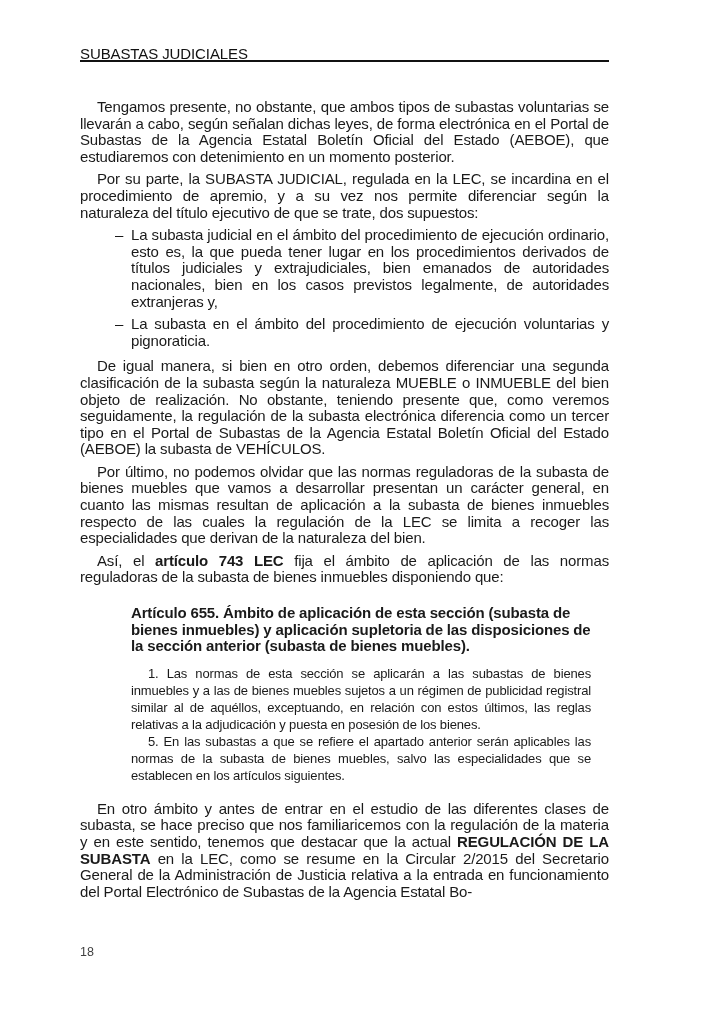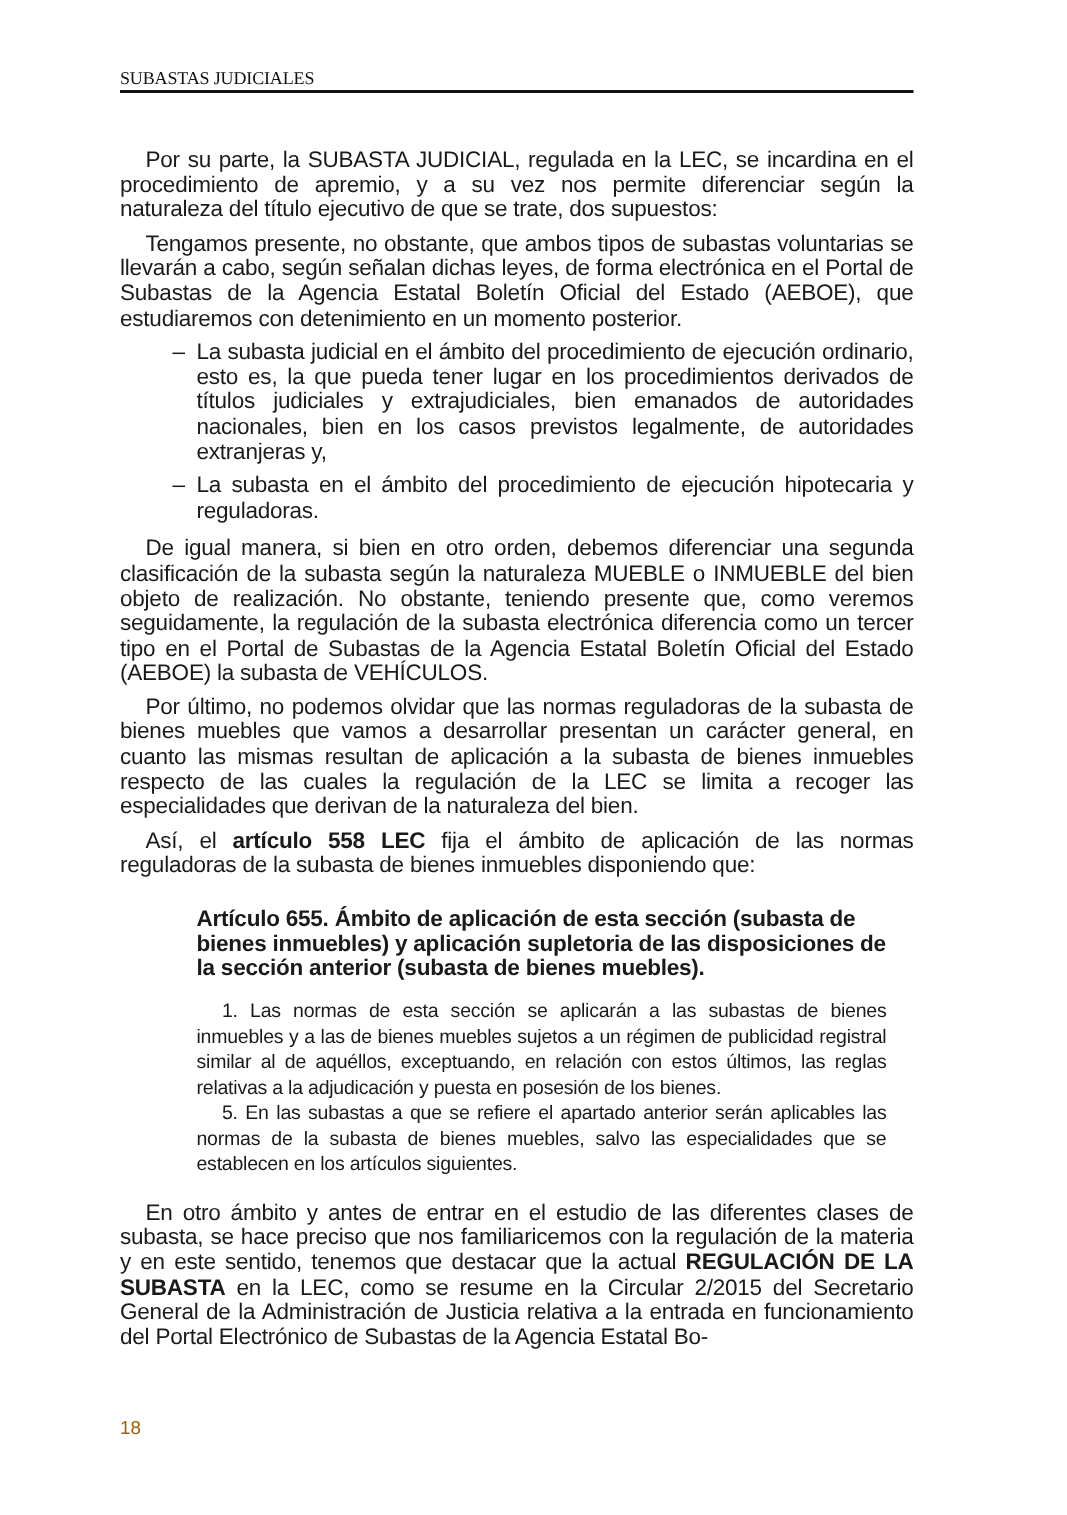--- a/index.html
+++ b/index.html
@@ -2,63 +2,63 @@
 <html><head>
 <meta charset="utf-8">
 <style>
   html, body { margin: 0; padding: 0; }
   body {
     width: 711px; height: 1010px; background: #ffffff; position: relative;
     font-family: "Liberation Sans", sans-serif; color: #1a1a1a; overflow: hidden;
   }
   .running-head {
     position: absolute; left: 80px; top: 45px; width: 529px;
-    font-size: 12px; letter-spacing: -0.1px; color: #111; font-family: Liberation Serif, serif;
+    font-size: 15px; letter-spacing: -0.1px; color: #111;
   }
   .head-rule {
     position: absolute; left: 80px; top: 60px; width: 529px; height: 2px; background: #111;
   }
   .body-text {
     position: absolute; left: 80px; top: 99px; width: 529px;
     font-size: 15px; line-height: 16.6px; letter-spacing: -0.15px;
   }
   p { margin: 0 0 6px 0; text-indent: 17px; text-align: justify; }
   ul.dash-list { list-style: none; margin: 0 0 9px 0; padding: 0 0 0 51px; }
   ul.dash-list li { position: relative; text-align: justify; margin-bottom: 6px; }
   ul.dash-list li .dash { position: absolute; left: -16px; top: 0; }
   .quote {
     margin: 19px 18px 17px 51px; 
   }
   .quote-title { font-weight: bold; font-size: 15px; line-height: 16.6px; margin-bottom: 10px; }
   .quote-par { font-size: 13px; line-height: 17px; text-indent: 17px; text-align: justify; margin: 0; }
   b { font-weight: bold; }
-  .page-number { position: absolute; left: 80px; top: 945px; font-size: 12.5px; color: #a16207; }
+  .page-number { position: absolute; left: 80px; top: 945px; font-size: 12.5px; color: #404040; }
 </style>
 </head>
 <body>
 
 <div class="running-head">SUBASTAS JUDICIALES</div>
 <div class="head-rule"></div>
 
 <div class="body-text">
+  <p>Tengamos presente, no obstante, que ambos tipos de subastas voluntarias se llevarán a cabo, según señalan dichas leyes, de forma electrónica en el Portal de Subastas de la Agencia Estatal Boletín Oficial del Estado (AEBOE), que estudiaremos con detenimiento en un momento posterior.</p>
   <p>Por su parte, la SUBASTA JUDICIAL, regulada en la LEC, se incardina en el procedimiento de apremio, y a su vez nos permite diferenciar según la naturaleza del título ejecutivo de que se trate, dos supuestos:</p>
-  <p>Tengamos presente, no obstante, que ambos tipos de subastas voluntarias se llevarán a cabo, según señalan dichas leyes, de forma electrónica en el Portal de Subastas de la Agencia Estatal Boletín Oficial del Estado (AEBOE), que estudiaremos con detenimiento en un momento posterior.</p>
   <ul class="dash-list">
     <li>
       <span class="dash">–</span>
       <span>La subasta judicial en el ámbito del procedimiento de ejecución ordinario, esto es, la que pueda tener lugar en los procedimientos derivados de títulos judiciales y extrajudiciales, bien emanados de autoridades nacionales, bien en los casos previstos legalmente, de autoridades extranjeras y,</span>
     </li>
     <li>
       <span class="dash">–</span>
-      <span>La subasta en el ámbito del procedimiento de ejecución hipotecaria y reguladoras.</span>
+      <span>La subasta en el ámbito del procedimiento de ejecución voluntarias y pignoraticia.</span>
     </li>
   </ul>
   <p>De igual manera, si bien en otro orden, debemos diferenciar una segunda clasificación de la subasta según la naturaleza MUEBLE o INMUEBLE del bien objeto de realización. No obstante, teniendo presente que, como veremos seguidamente, la regulación de la subasta electrónica diferencia como un tercer tipo en el Portal de Subastas de la Agencia Estatal Boletín Oficial del Estado (AEBOE) la subasta de VEHÍCULOS.</p>
   <p>Por último, no podemos olvidar que las normas reguladoras de la subasta de bienes muebles que vamos a desarrollar presentan un carácter general, en cuanto las mismas resultan de aplicación a la subasta de bienes inmuebles respecto de las cuales la regulación de la LEC se limita a recoger las especialidades que derivan de la naturaleza del bien.</p>
-  <p><span>Así, el </span><b>artículo 558 LEC</b><span> fija el ámbito de aplicación de las normas reguladoras de la subasta de bienes inmuebles disponiendo que:</span></p>
+  <p><span>Así, el </span><b>artículo 743 LEC</b><span> fija el ámbito de aplicación de las normas reguladoras de la subasta de bienes inmuebles disponiendo que:</span></p>
 
   <div class="quote">
     <div class="quote-title">Artículo 655. Ámbito de aplicación de esta sección (subasta de bienes inmuebles) y aplicación supletoria de las disposiciones de la sección anterior (subasta de bienes muebles).</div>
     <p class="quote-par">1. Las normas de esta sección se aplicarán a las subastas de bienes inmuebles y a las de bienes muebles sujetos a un régimen de publicidad registral similar al de aquéllos, exceptuando, en relación con estos últimos, las reglas relativas a la adjudicación y puesta en posesión de los bienes.</p>
     <p class="quote-par">5. En las subastas a que se refiere el apartado anterior serán aplicables las normas de la subasta de bienes muebles, salvo las especialidades que se establecen en los artículos siguientes.</p>
   </div>
 
   <p><span>En otro ámbito y antes de entrar en el estudio de las diferentes clases de subasta, se hace preciso que nos familiaricemos con la regulación de la materia y en este sentido, tenemos que destacar que la actual </span><b>REGULACIÓN DE LA SUBASTA</b><span> en la LEC, como se resume en la Circular 2/2015 del Secretario General de la Administración de Justicia relativa a la entrada en funcionamiento del Portal Electrónico de Subastas de la Agencia Estatal Bo-</span></p>
 </div>
 

